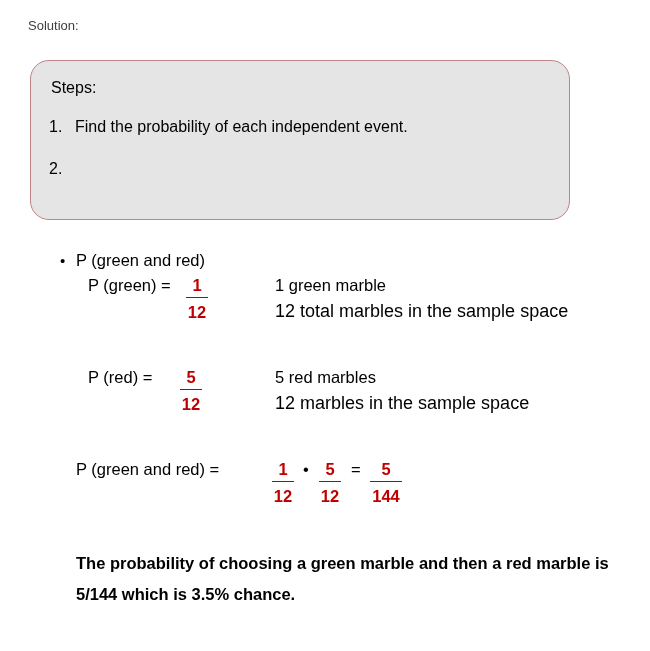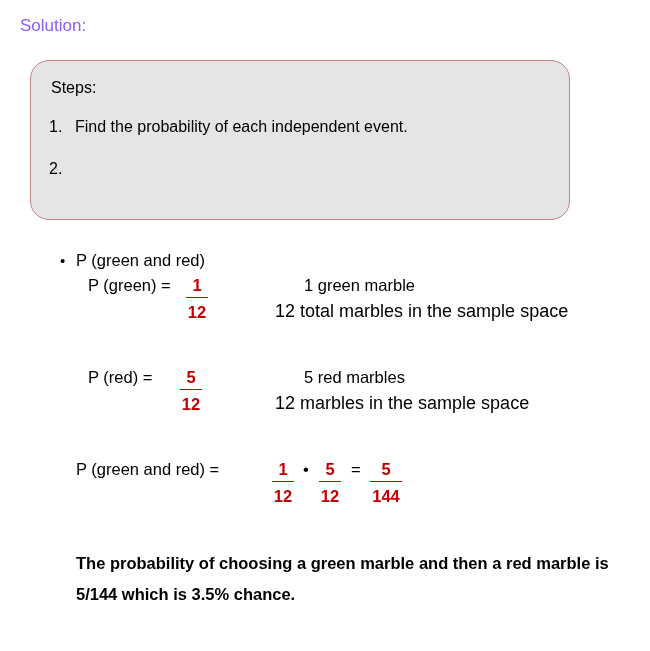--- a/index.html
+++ b/index.html
@@ -12,25 +12,25 @@
     height: 651px;
     position: relative;
     font-family: "Liberation Sans", sans-serif;
     color: #000000;
     overflow: hidden;
   }
 
   
   .solution-heading {
     position: absolute;
-    left: 20px;
+    left: 28px;
     top: 15px;
-    font-size: 17px;
-    line-height: 22px;
-    color: #8b5cf6;
+    font-size: 13px;
+    line-height: 22px;
+    color: #404040;
     white-space: nowrap;
   }
 
   
   .steps-box {
     position: absolute;
     left: 30px;
     top: 60px;
     width: 540px;
     height: 160px;
@@ -122,21 +122,20 @@
   .frac .den {
     display: block;
     padding-top: 3px;
   }
   .desc {
     position: absolute;
     white-space: nowrap;
     color: #000;
     font-size: 16.5px;
     line-height: 22px;
-    margin-left: 29px;
   }
   .desc-2 {
     position: absolute;
     white-space: nowrap;
     color: #000;
     font-size: 18px;
     line-height: 22px;
   }
 
   

